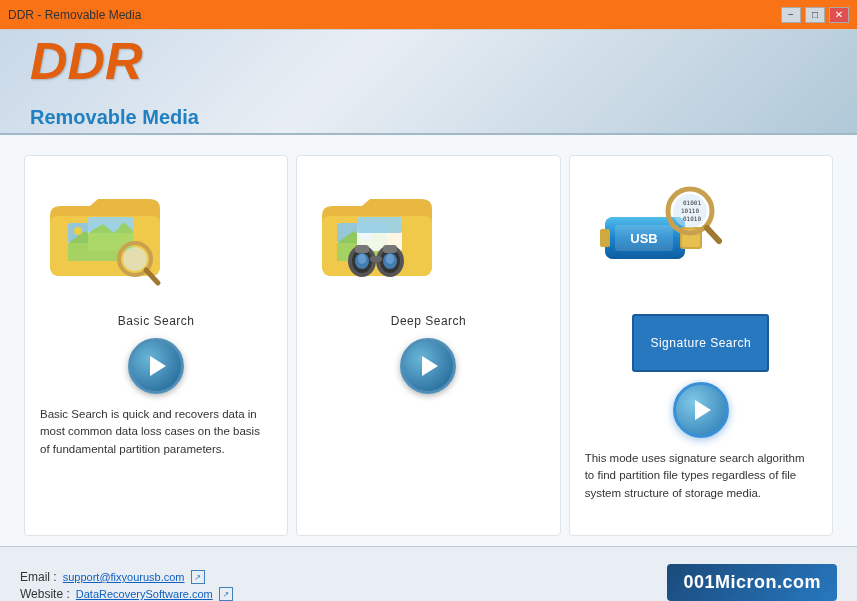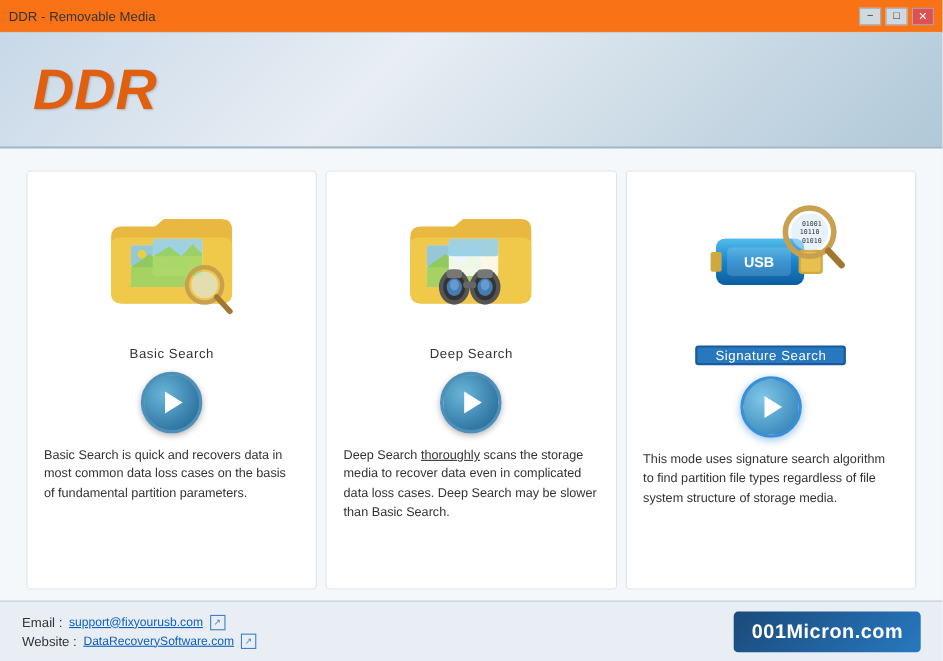--- a/index.html
+++ b/index.html
@@ -102,37 +102,36 @@
       background: white;
       margin: 0 4px;
       border-radius: 4px;
     }
 
     
     .illustration {
       height: 140px;
       display: flex;
       align-items: center;
-      justify-content: center;
       position: relative;
       width: 100%;
     }
 
     
     .panel-label {
       font-size: 12px;
       font-weight: normal;
       color: #333;
       margin: 8px 0 10px 0;
       letter-spacing: 0.5px;
     }
     .panel-label.selected {
       background: #2878c0;
       color: white;
-      padding: 0 16px;
+      padding: 20px 16px;
       border-radius: 3px;
       border: 2px solid #1a5a9a;
     }
 
     
     .play-btn {
       width: 56px;
       height: 56px;
       border-radius: 50%;
       background: radial-gradient(circle at 35% 35%, #6ab4d8, #1a6090);
@@ -167,21 +166,21 @@
     }
     .panel-desc u {
       color: #333;
     }
 
     
     .footer {
       background: #e8eef4;
       height: 55px;
       display: flex;
-      align-items: center;
+      align-items: flex-end;
       justify-content: space-between;
       padding: 0 20px;
       border-top: 1px solid #c0ccd8;
       flex-shrink: 0;
     }
     .footer-links {
       display: flex;
       flex-direction: column;
       gap: 3px;
     }
@@ -228,20 +227,21 @@
   <div class="title-bar-controls">
     <div class="title-btn">−</div>
     <div class="title-btn">□</div>
     <div class="title-btn close">✕</div>
   </div>
 </div>
 
 <div class="header-banner">
   <div class="header-logo">
     <span class="logo-ddr">DDR</span>
+    <span class="logo-subtitle">Removable Media</span>
   </div>
 </div>
 
 <div class="main-content">
   <div class="panels-row">
 
     <div class="panel">
       <div class="illustration">
 
         <svg width="130" height="110" viewBox="0 0 130 110">
@@ -301,23 +301,20 @@
             <rect x="41" y="4" width="14" height="8" rx="3" fill="#777"></rect>
 
             <ellipse cx="20" cy="18" rx="4" ry="5" fill="rgba(150,200,255,0.4)"></ellipse>
             <ellipse cx="48" cy="18" rx="4" ry="5" fill="rgba(150,200,255,0.4)"></ellipse>
           </g>
         </svg>
       </div>
       <div class="panel-label">Deep Search</div>
       <div class="play-btn">
         <div class="play-triangle"></div>
-      </div>
-      <div class="panel-desc">
-        <span>Deep Search </span><u>thoroughly</u><span> scans the storage media to recover data even in complicated data loss cases. Deep Search may be slower than Basic Search.</span>
       </div>
     </div>
 
     <div class="panel">
       <div class="illustration">
         <svg width="140" height="115" viewBox="0 0 140 115">
 
           <rect x="20" y="38" width="80" height="42" rx="8" fill="#1a90d8"></rect>
           <rect x="20" y="38" width="80" height="42" rx="8" fill="url(#usbGrad)" opacity="0.8"></rect>
           <defs>

